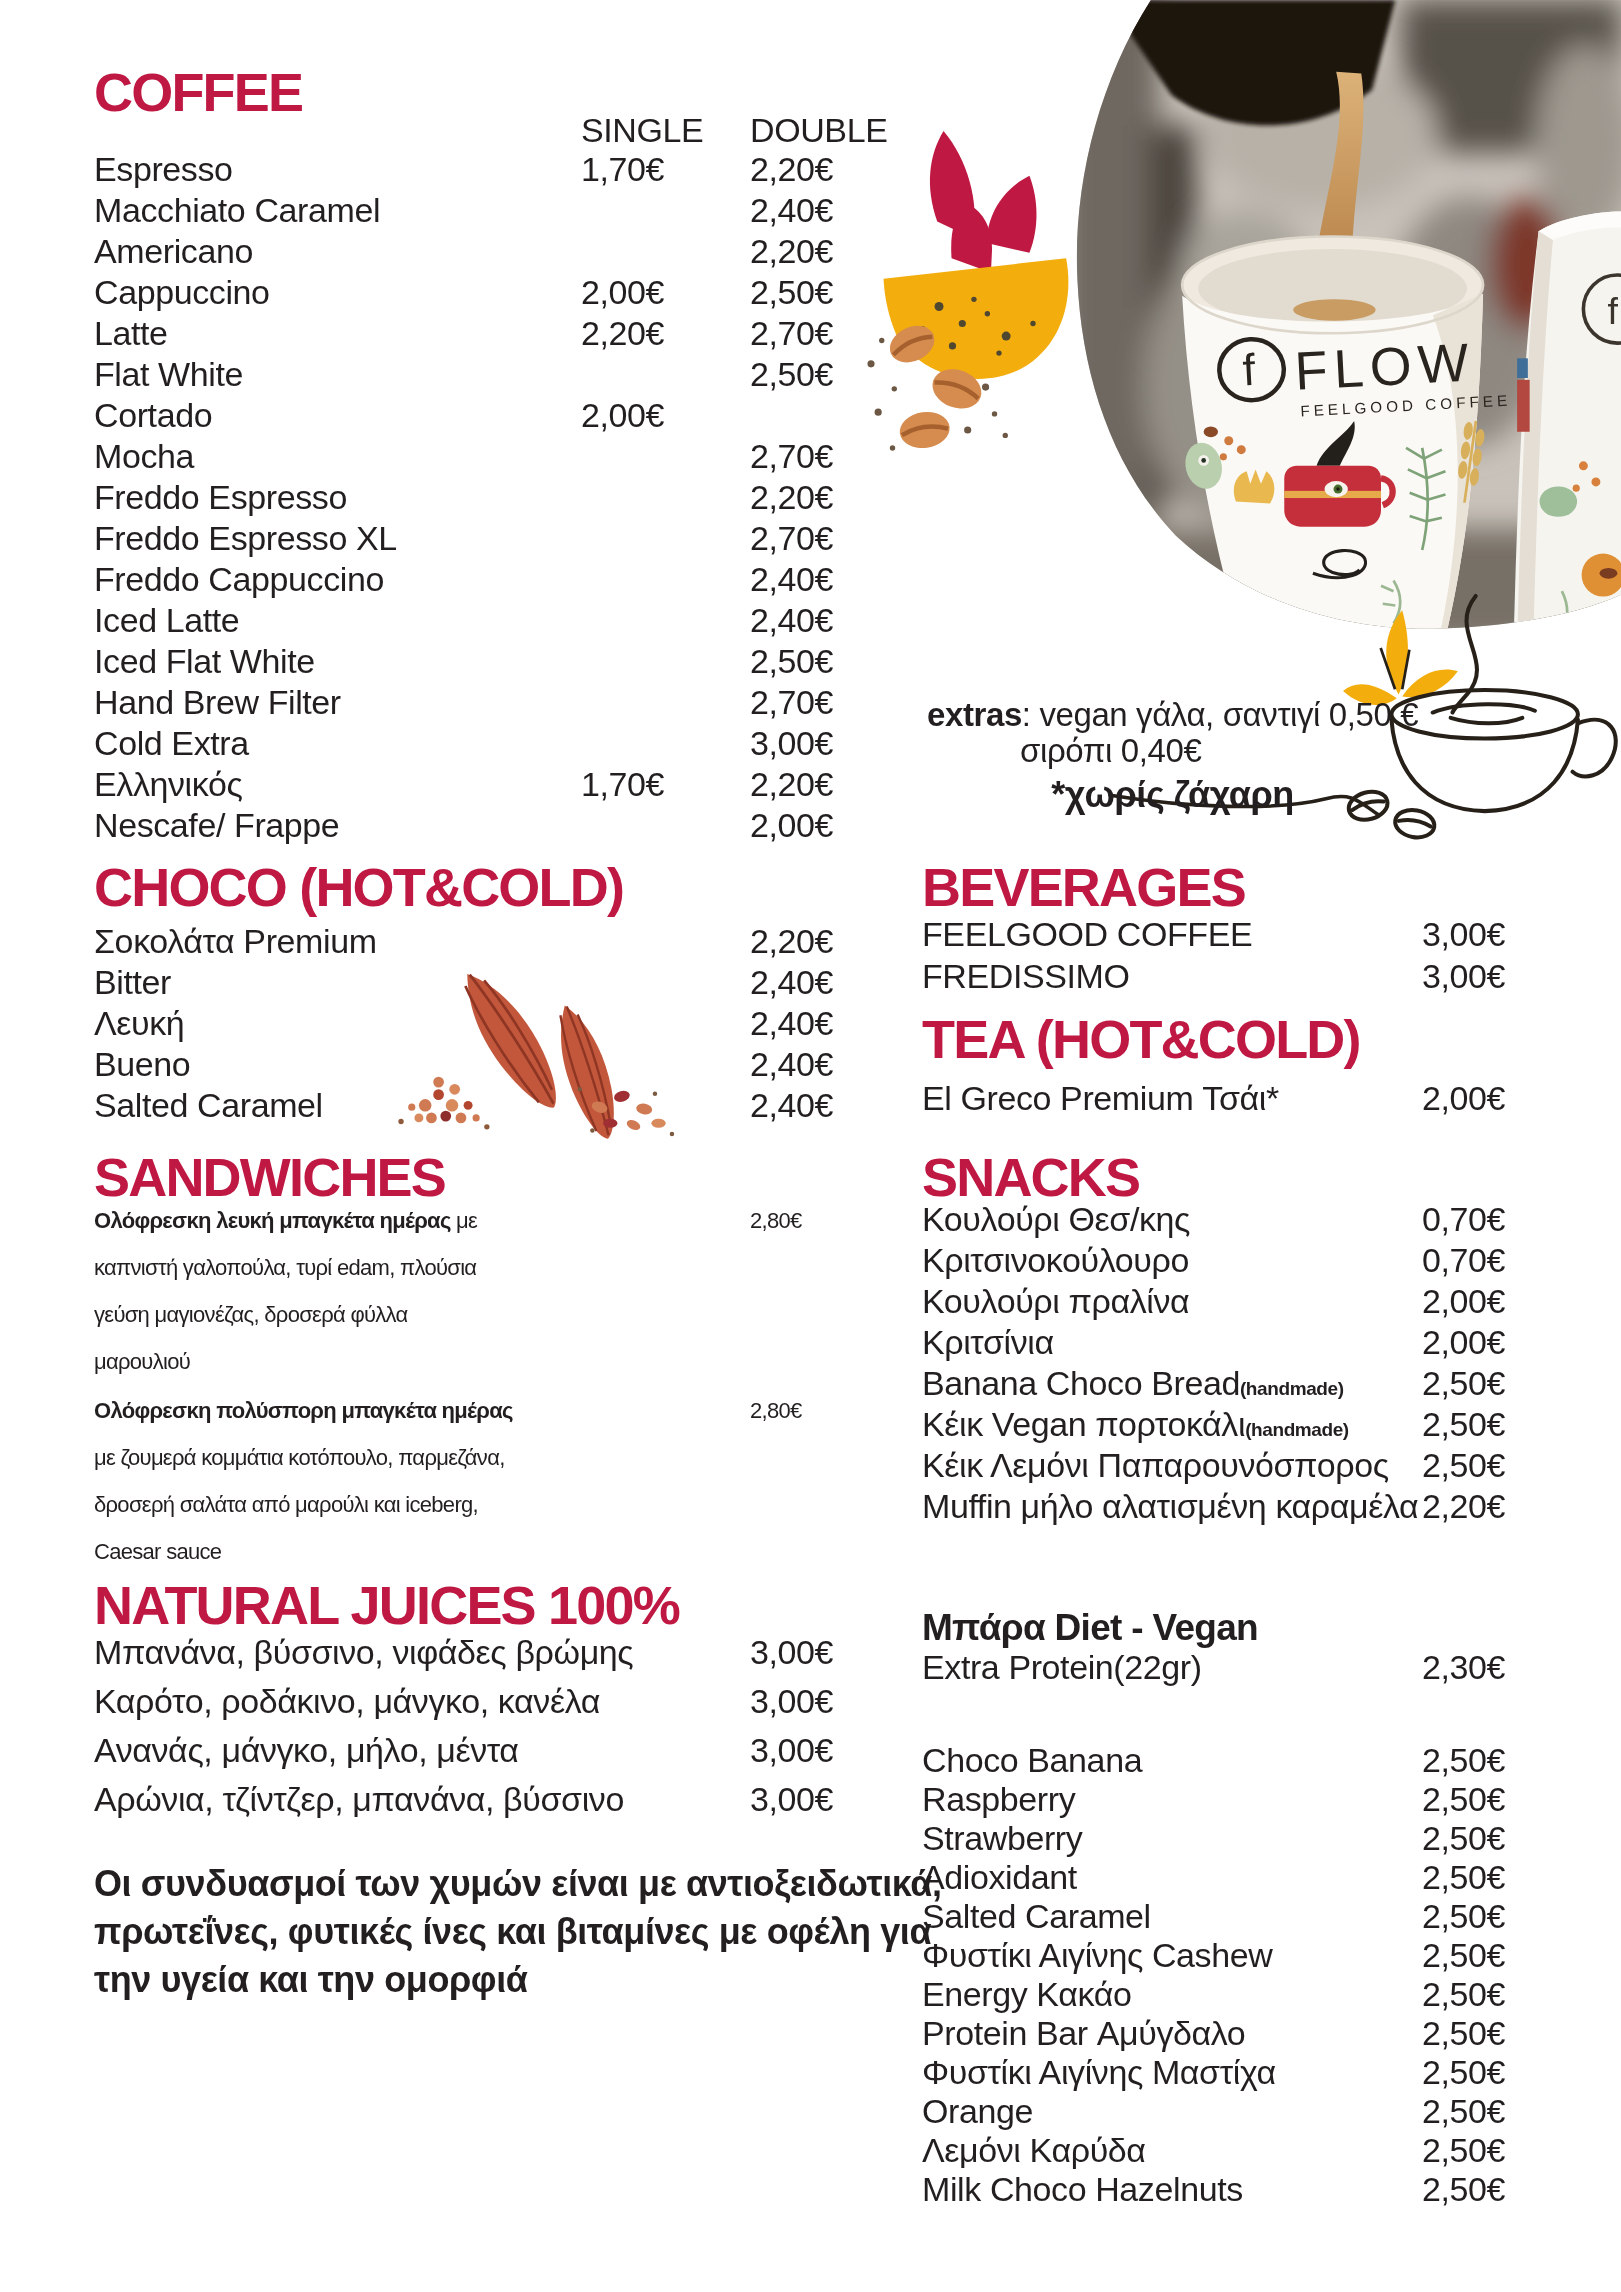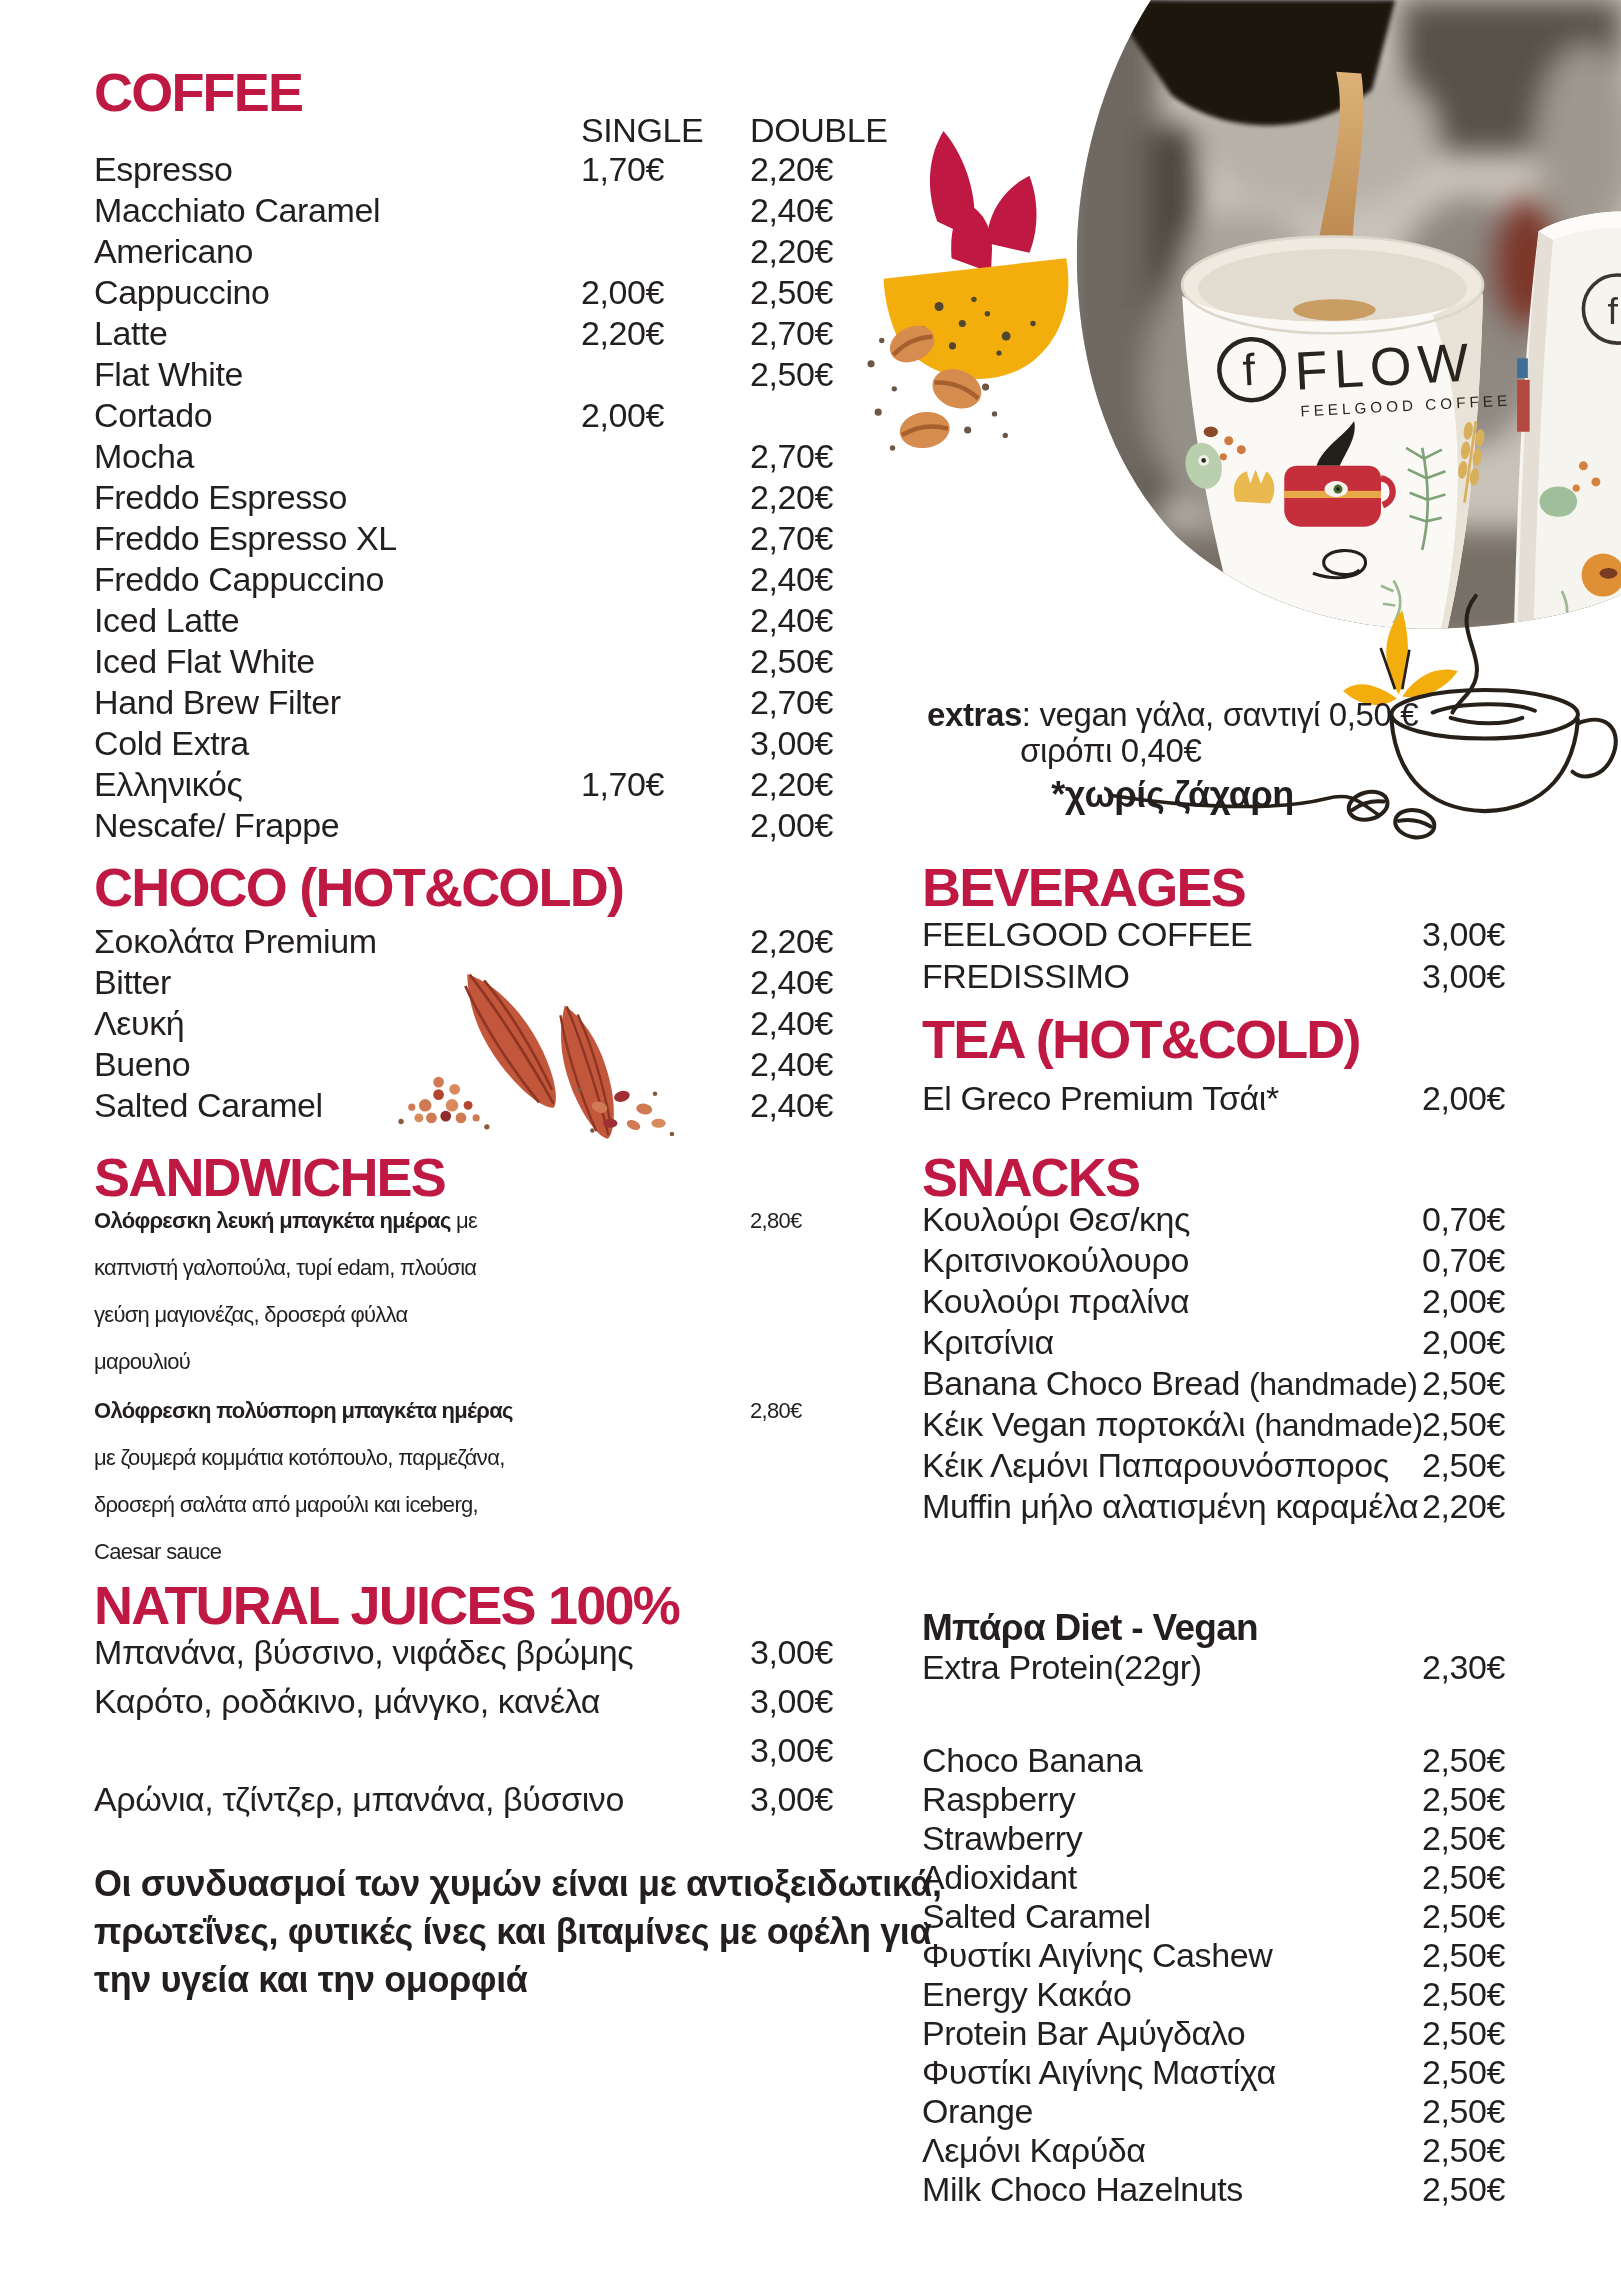--- a/index.html
+++ b/index.html
@@ -27,21 +27,21 @@
   .lp2{left:656px;}
   .rp{left:500px;}
   .colhdr{position:absolute;height:41px;font-size:34px;line-height:39px;letter-spacing:-0.4px;width:833px;}
   .bold{font-weight:700;}
   .sand .ln{position:relative;font-size:22px;line-height:47px;letter-spacing:-0.7px;white-space:nowrap;}
   .note{position:absolute;font-weight:700;font-size:36px;line-height:48px;letter-spacing:-0.4px;width:860px;}
   .extras{position:absolute;font-size:33px;line-height:36px;letter-spacing:-0.4px;white-space:nowrap;}
   .extras .l2{padding-left:93px;}
   .extras .l3{font-weight:700;font-size:36px;margin-top:8px;text-align:center;}
   .subhead{position:absolute;font-weight:700;font-size:37px;letter-spacing:-0.7px;line-height:1.1;white-space:nowrap;}
-  .sfx{font-size:32px;margin-left:9px;}
+  .sfx{font-size:19px;margin-left:0;font-weight:bold;}
   svg{display:block;}
 </style>
 </head>
 <body>
 
 <div class="page">
 
   <svg class="abs" style="left:0;top:0" width="1621" height="645" viewBox="0 0 1810 720">
     <defs>
       <clipPath id="blobClip">
@@ -434,20 +434,21 @@
         <span>Μπανάνα, βύσσινο, νιφάδες βρώμης</span>
         <span class="p lp2">3,00€</span>
       </div>
 
       <div class="row">
         <span>Καρότο, ροδάκινο, μάνγκο, κανέλα</span>
         <span class="p lp2">3,00€</span>
       </div>
 
       <div class="row">
+        <span>Ανανάς, μάνγκο, μήλο, μέντα</span>
         <span class="p lp2">3,00€</span>
       </div>
 
       <div class="row">
         <span>Αρώνια, τζίντζερ, μπανάνα, βύσσινο</span>
         <span class="p lp2">3,00€</span>
       </div>
     </div>
 
   <div class="note" style="left:94px;top:1860px">

